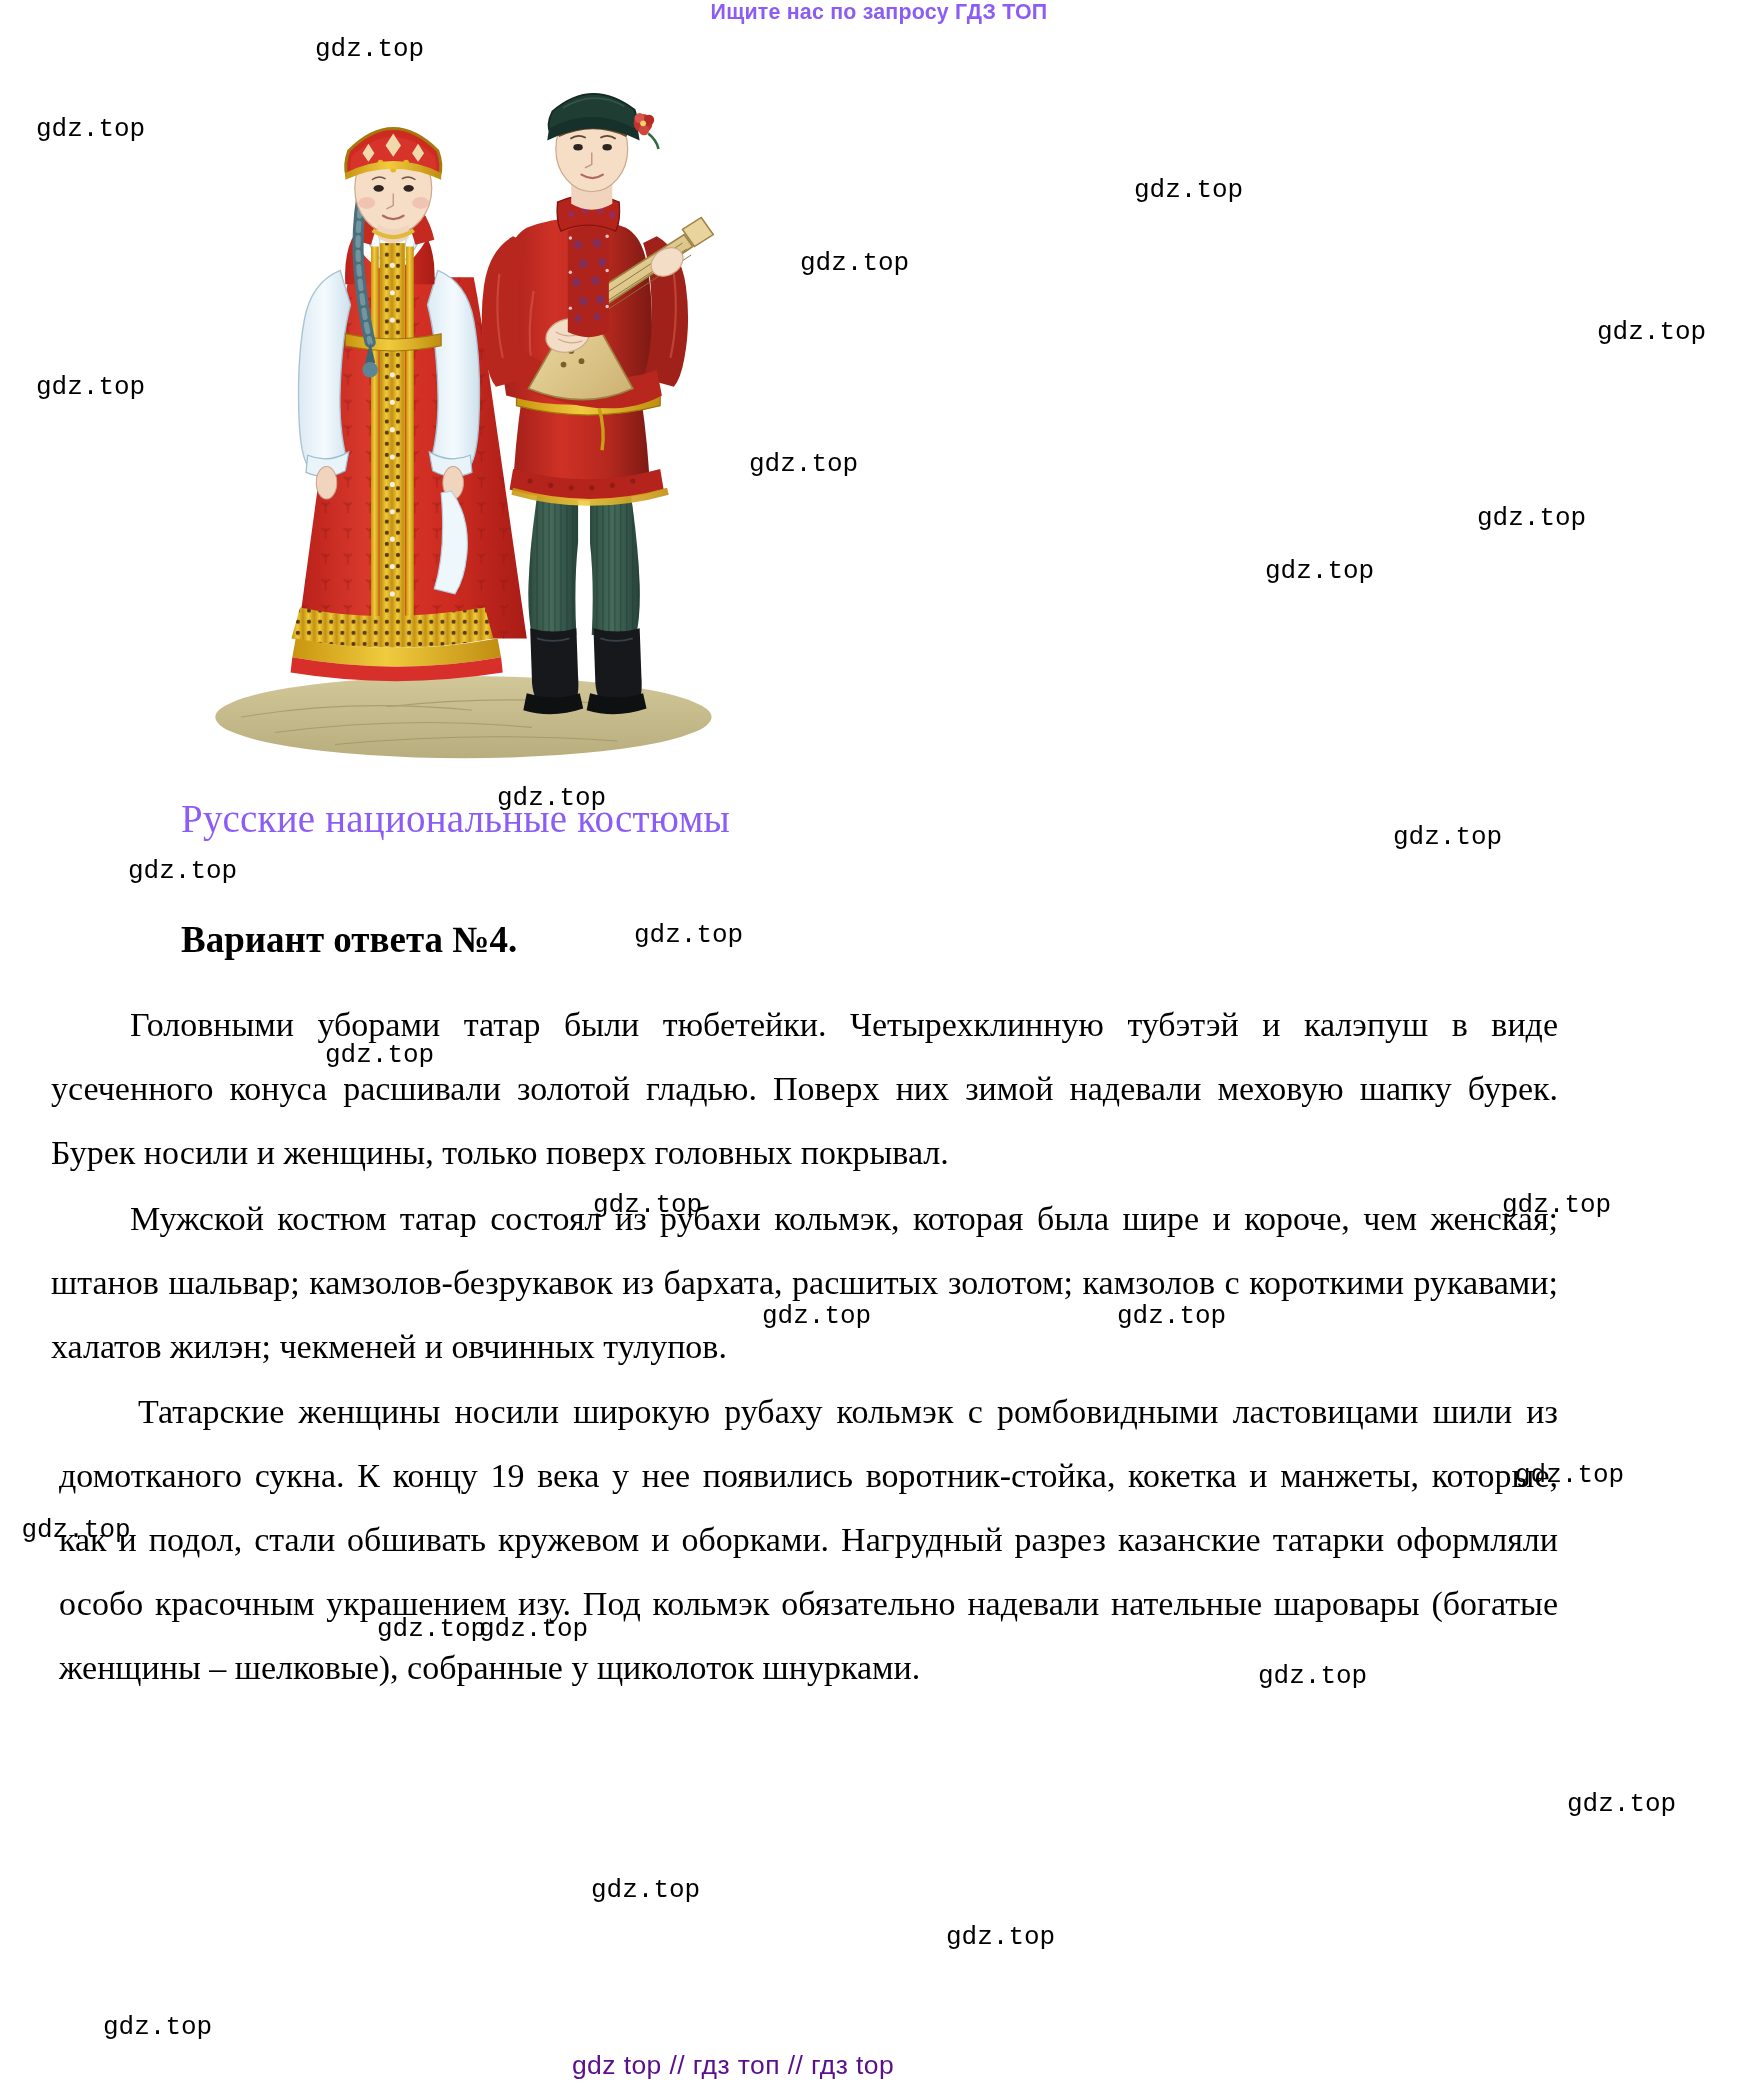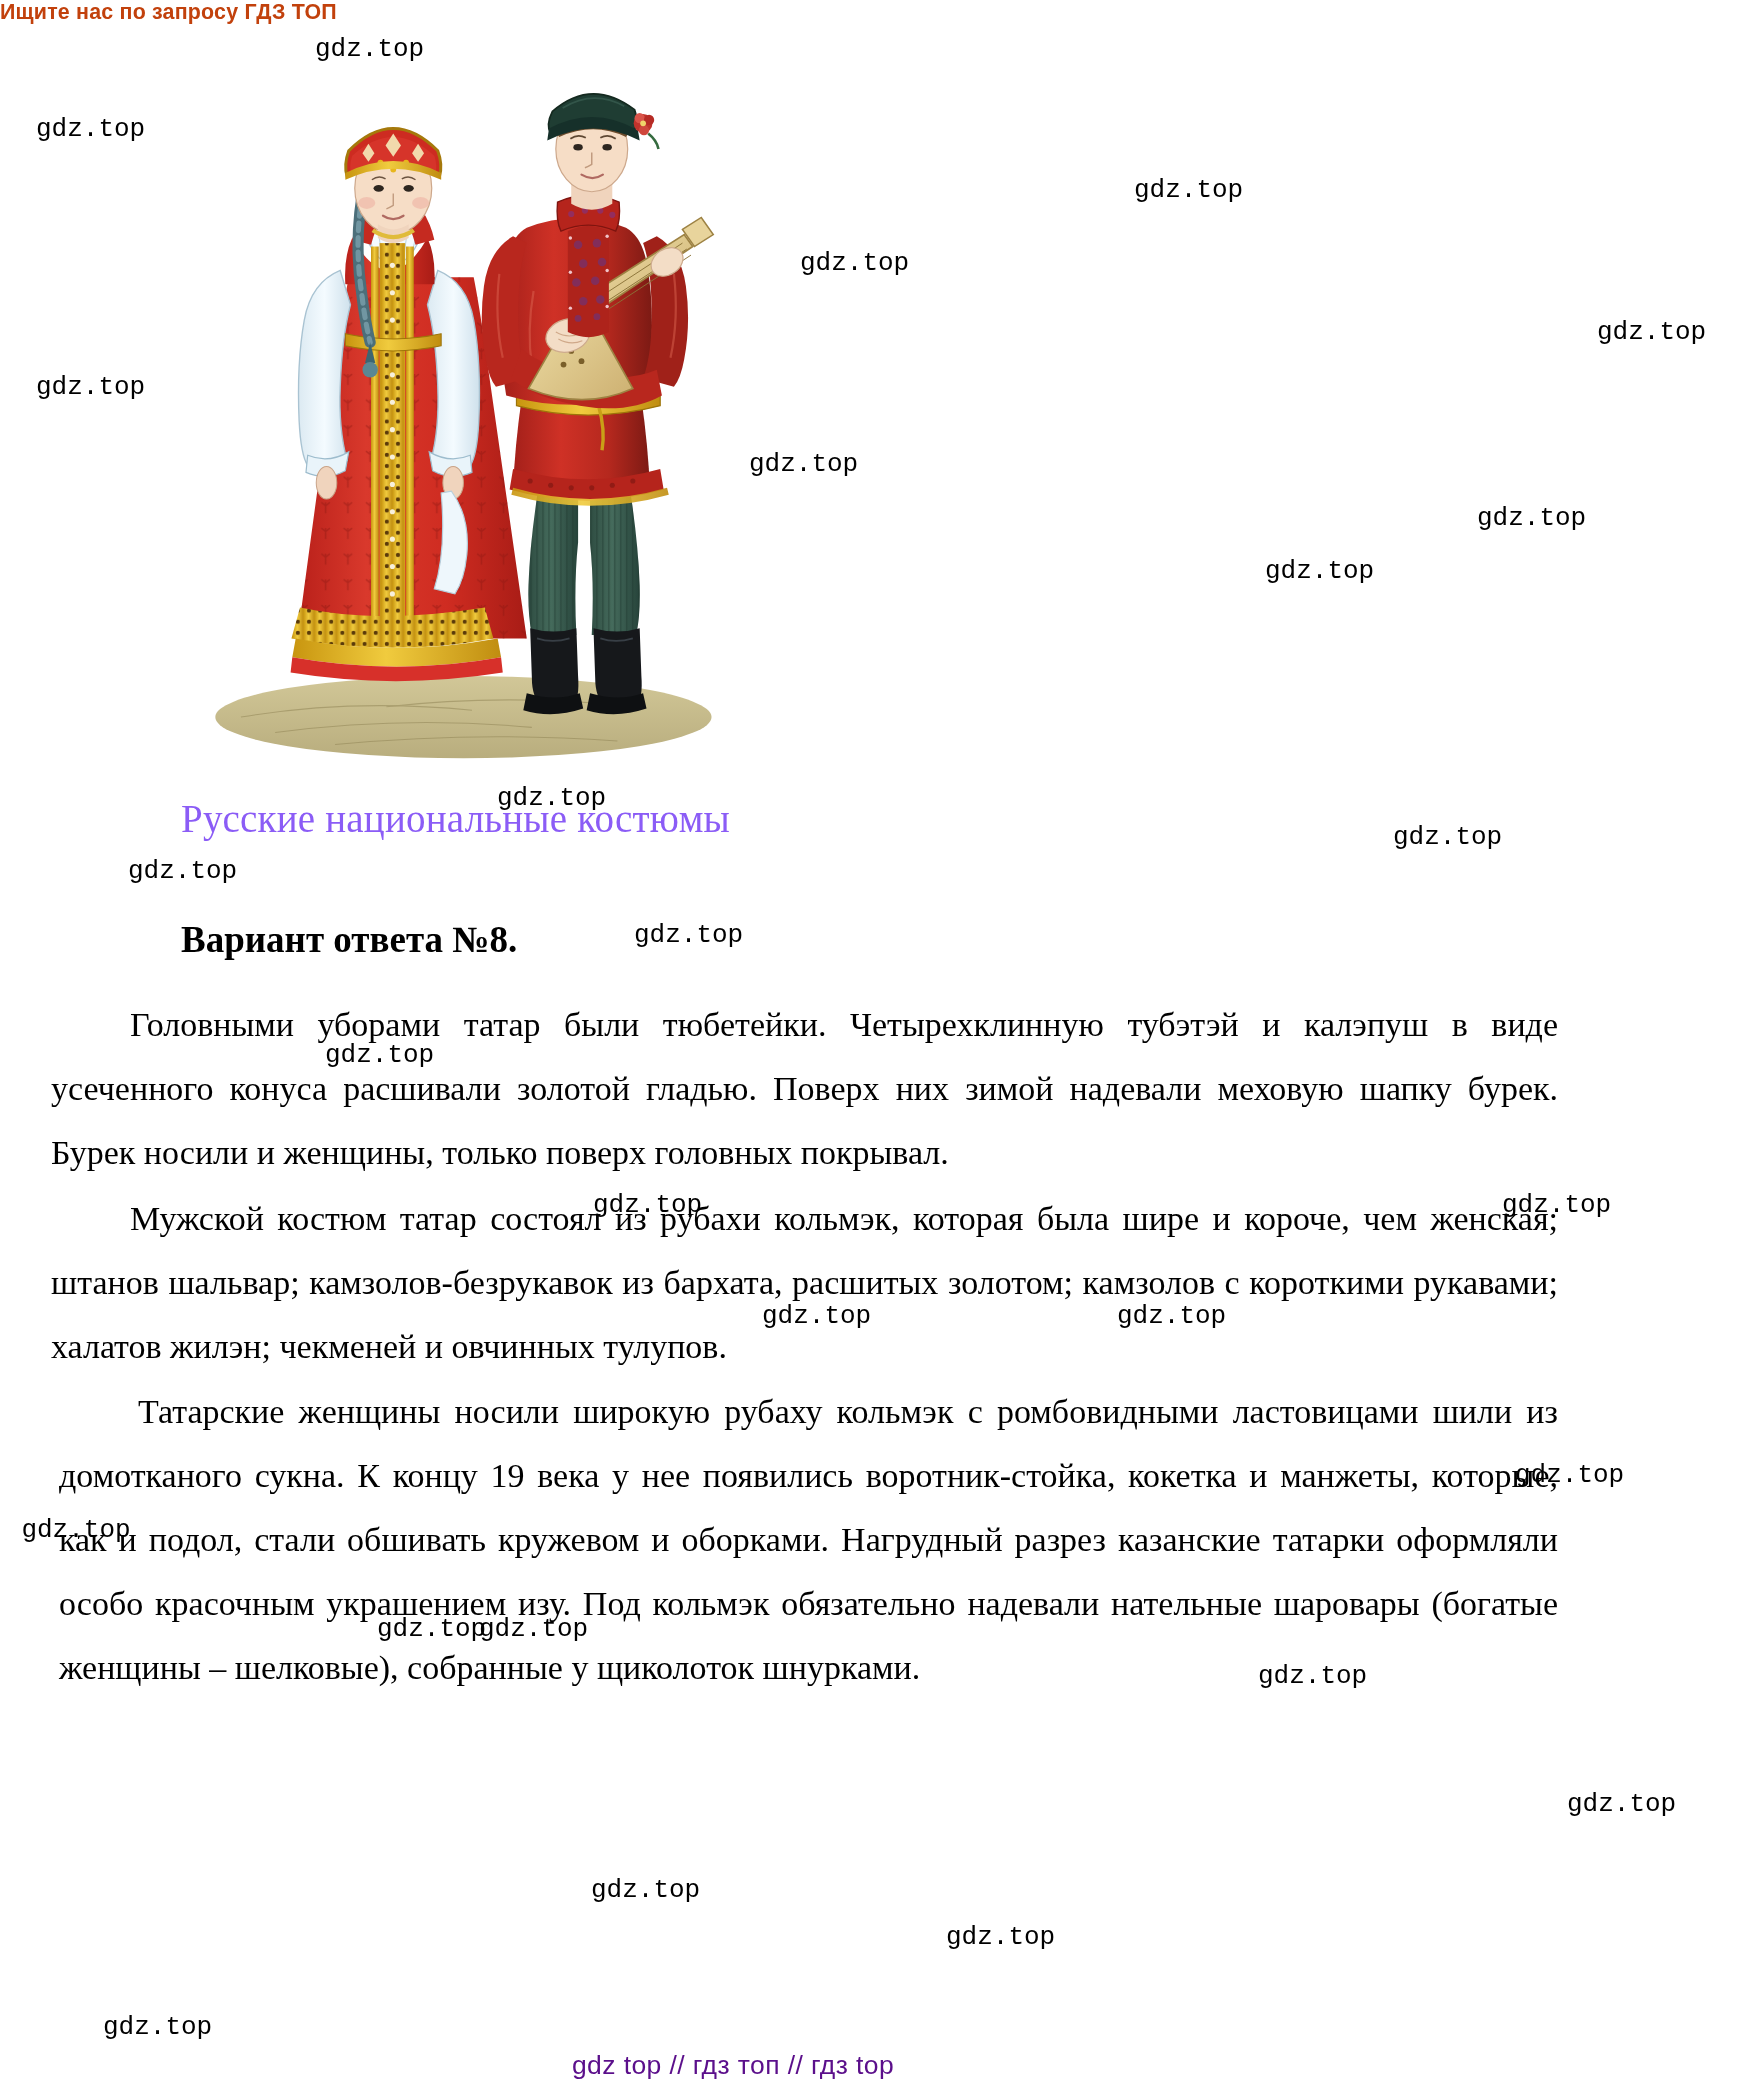--- a/index.html
+++ b/index.html
@@ -15,24 +15,25 @@
     overflow: hidden;
     font-family: "Liberation Serif", "DejaVu Serif", serif;
   }
 
   
   .promo {
     position: absolute;
     top: 0px;
     left: 0;
     width: 1758px;
+    text-align: center;
     font-family: "Liberation Sans", "DejaVu Sans", sans-serif;
     font-weight: bold;
     font-size: 21.4px;
-    color: #c2410c;
+    color: #8b5cf6;
     letter-spacing: 0.2px;
     white-space: nowrap;
   }
 
   
   .figure-wrap {
     position: absolute;
     left: 181px;
     top: 60px;
     width: 552px;
@@ -411,21 +412,21 @@
             </g>
           </g>
         </g>
 
       </svg>
     </div>
   </div>
 
   <div class="caption">Русские национальные костюмы</div>
 
-  <div class="answer-heading">Вариант ответа №8.</div>
+  <div class="answer-heading">Вариант ответа №4.</div>
 
   <div class="body-text">
     <p>Головными уборами татар были тюбетейки. Четырехклинную тубэтэй и калэпуш в виде усеченного конуса расшивали золотой гладью. Поверх них зимой надевали меховую шапку бурек. Бурек носили и женщины, только поверх головных покрывал.</p>
     <p>Мужской костюм татар состоял из рубахи кольмэк, которая была шире и короче, чем женская; штанов шальвар; камзолов-безрукавок из бархата, расшитых золотом; камзолов с короткими рукавами; халатов жилэн; чекменей и овчинных тулупов.</p>
     <p>Татарские женщины носили широкую рубаху кольмэк с ромбовидными ластовицами шили из домотканого сукна. К концу 19 века у нее появились воротник-стойка, кокетка и манжеты, которые, как и подол, стали обшивать кружевом и оборками. Нагрудный разрез казанские татарки оформляли особо красочным украшением изу. Под кольмэк обязательно надевали нательные шаровары (богатые женщины – шелковые), собранные у щиколоток шнурками.</p>
   </div>
 
   <div class="footer">gdz top  //  гдз топ  //  гдз top</div>
 
   <div id="watermark-layer">

